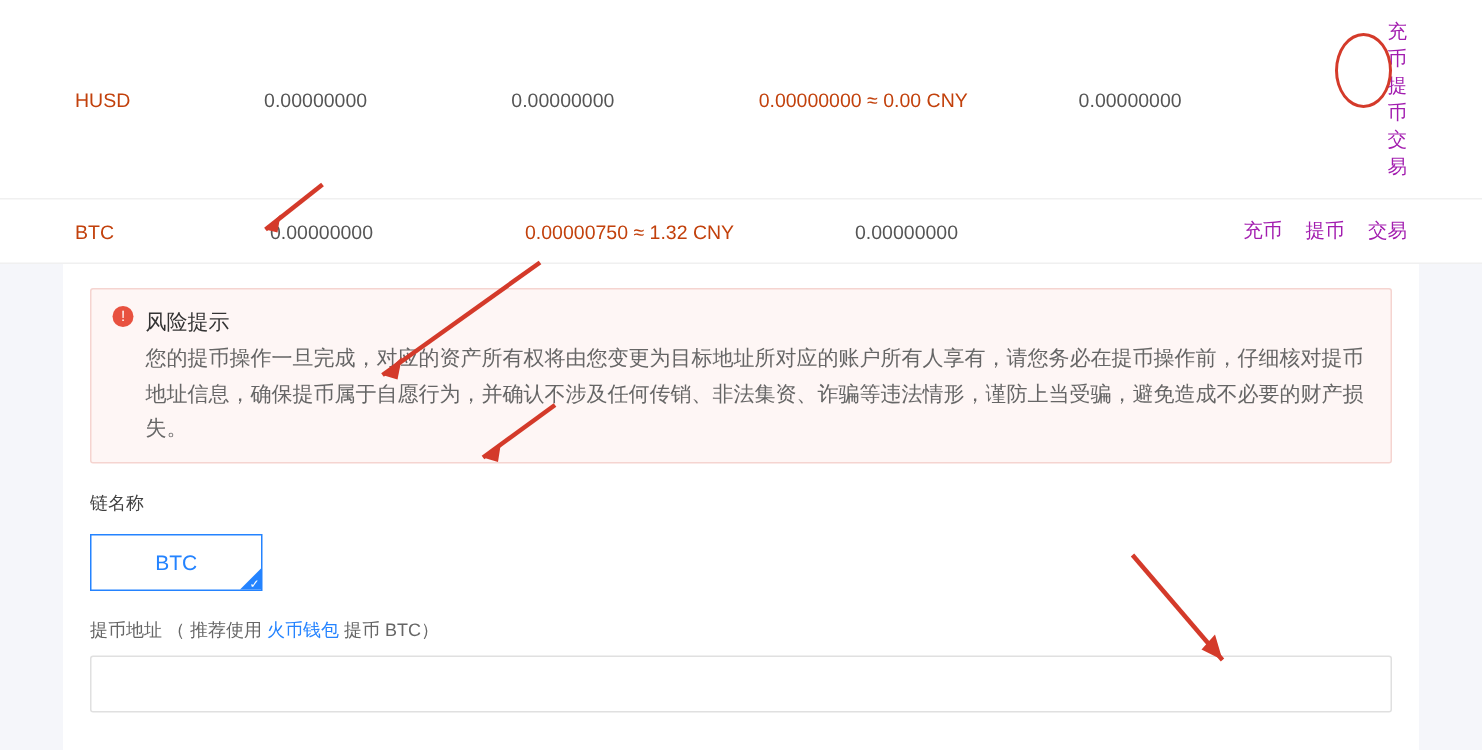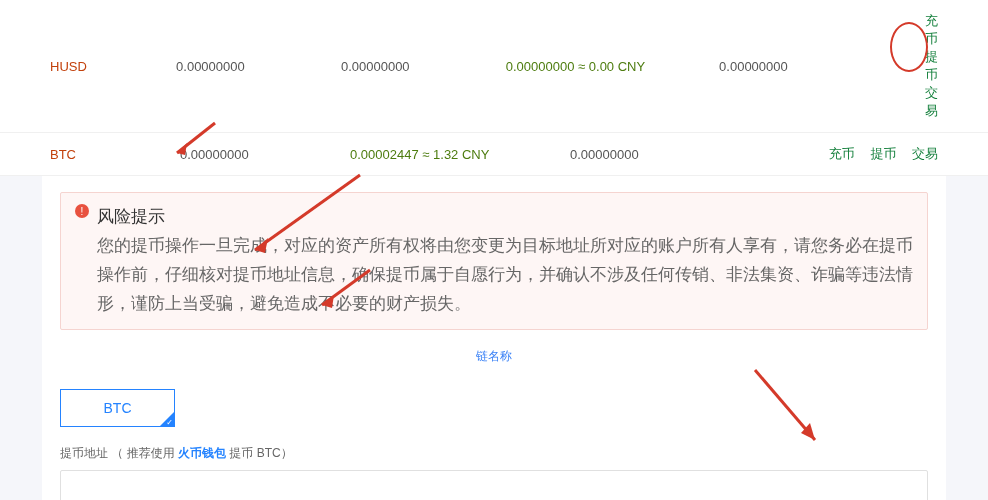--- a/index.html
+++ b/index.html
@@ -2,37 +2,37 @@
 <html><head>
   <meta charset="utf-8">
   <style>
     * { margin: 0; padding: 0; box-sizing: border-box; }
     body { font-family: -apple-system, "PingFang SC", "Microsoft YaHei", sans-serif; background: #f5f6fa; font-size: 13px; color: #333; }
     .container { width: 988px; height: 500px; position: relative; overflow: hidden; }
     .table-area { background: #fff; }
     .table-row { display: flex; align-items: center; padding: 12px 50px; border-bottom: 1px solid #f0f0f0; }
     .col-sym { width: 130px; color: #c2410c; }
     .col-val { width: 170px; color: #555; }
-    .col-cny { width: 220px; color: #4d7c0f; }
+    .col-cny { width: 220px; color: #c2410c; }
     .col-val2 { width: 200px; color: #555; }
     .col-actions { flex: 1; text-align: right; }
-    .col-actions a { color: #15803d; margin-left: 12px; text-decoration: none; cursor: pointer; }
+    .col-actions a { color: #a21caf; margin-left: 12px; text-decoration: none; cursor: pointer; }
     .form-panel { background: #fff; margin: 0 42px; padding: 16px 18px 20px; }
     .warning-box { background: #fef6f5; border: 1px solid #f5d4d0; border-radius: 2px; padding: 10px 14px; margin-bottom: 18px; display: flex; gap: 8px; }
     .warn-icon { width: 14px; height: 14px; border-radius: 50%; background: #e8513f; color: #fff; font-size: 10px; display: flex; align-items: center; justify-content: center; flex-shrink: 0; margin-top: 1px; }
-    .warn-text { font-size: 17px; line-height: 1.7; color: #666; }
+    .warn-text { font-size: 14px; line-height: 1.7; color: #666; }
     .warn-title { color: #333; }
-    .label { color: #3b82f6; font-size: 12px; margin-bottom: 24px; text-align: center; }
+    .label { color: #404040; font-size: 12px; margin-bottom: 12px; }
     .chain-row { display: flex; gap: 15px; margin-bottom: 18px; }
     .chain-btn { width: 115px; height: 38px; display: flex; align-items: center; justify-content: center; border: 1px solid #e0e0e0; cursor: pointer; position: relative; font-size: 14px; color: #333; }
     .chain-btn.active { border-color: #2483ff; color: #2483ff; }
     .chain-btn.active::after { content: ""; position: absolute; right: 0; bottom: 0; width: 0; height: 0; border-style: solid; border-width: 0 0 14px 14px; border-color: transparent transparent #2483ff transparent; }
     .chain-btn.active::before { content: "✓"; position: absolute; right: 1px; bottom: -1px; font-size: 8px; color: #fff; z-index: 1; }
     .addr-line { color: #666; font-size: 12px; margin-bottom: 8px; }
-    .addr-line a { color: #2483ff; text-decoration: none; font-weight: bold; }
+    .addr-line a { color: #2483ff; text-decoration: none; }
     .input-box { width: 100%; height: 38px; border: 1px solid #e0e0e0; border-radius: 2px; padding: 0 12px; display: flex; align-items: center; margin-bottom: 18px; }
     
     .arrow { position: absolute; pointer-events: none; }
     .arrow-line { stroke: #d43a2a; stroke-width: 3; fill: none; }
     .arrow-head { fill: #d43a2a; }
     .circle-mark { position: absolute; border: 2px solid #d43a2a; border-radius: 50%; pointer-events: none; }
   </style>
 </head>
 <body>
 
@@ -46,21 +46,21 @@
       <div class="col-val2">0.00000000</div>
       <div class="col-actions">
         <a>充币</a>
         <a>提币</a>
         <a>交易</a>
       </div>
     </div>
     <div class="table-row">
       <div class="col-sym">BTC</div>
       <div class="col-val">0.00000000</div>
-      <div class="col-cny">0.00002447 ≈ 1.32 CNY</div>
+      <div class="col-cny">0.00000750 ≈ 1.32 CNY</div>
       <div class="col-val2">0.00000000</div>
       <div class="col-actions">
         <a>充币</a>
         <a>提币</a>
         <a>交易</a>
       </div>
     </div>
   </div>
 
   <div class="form-panel">

